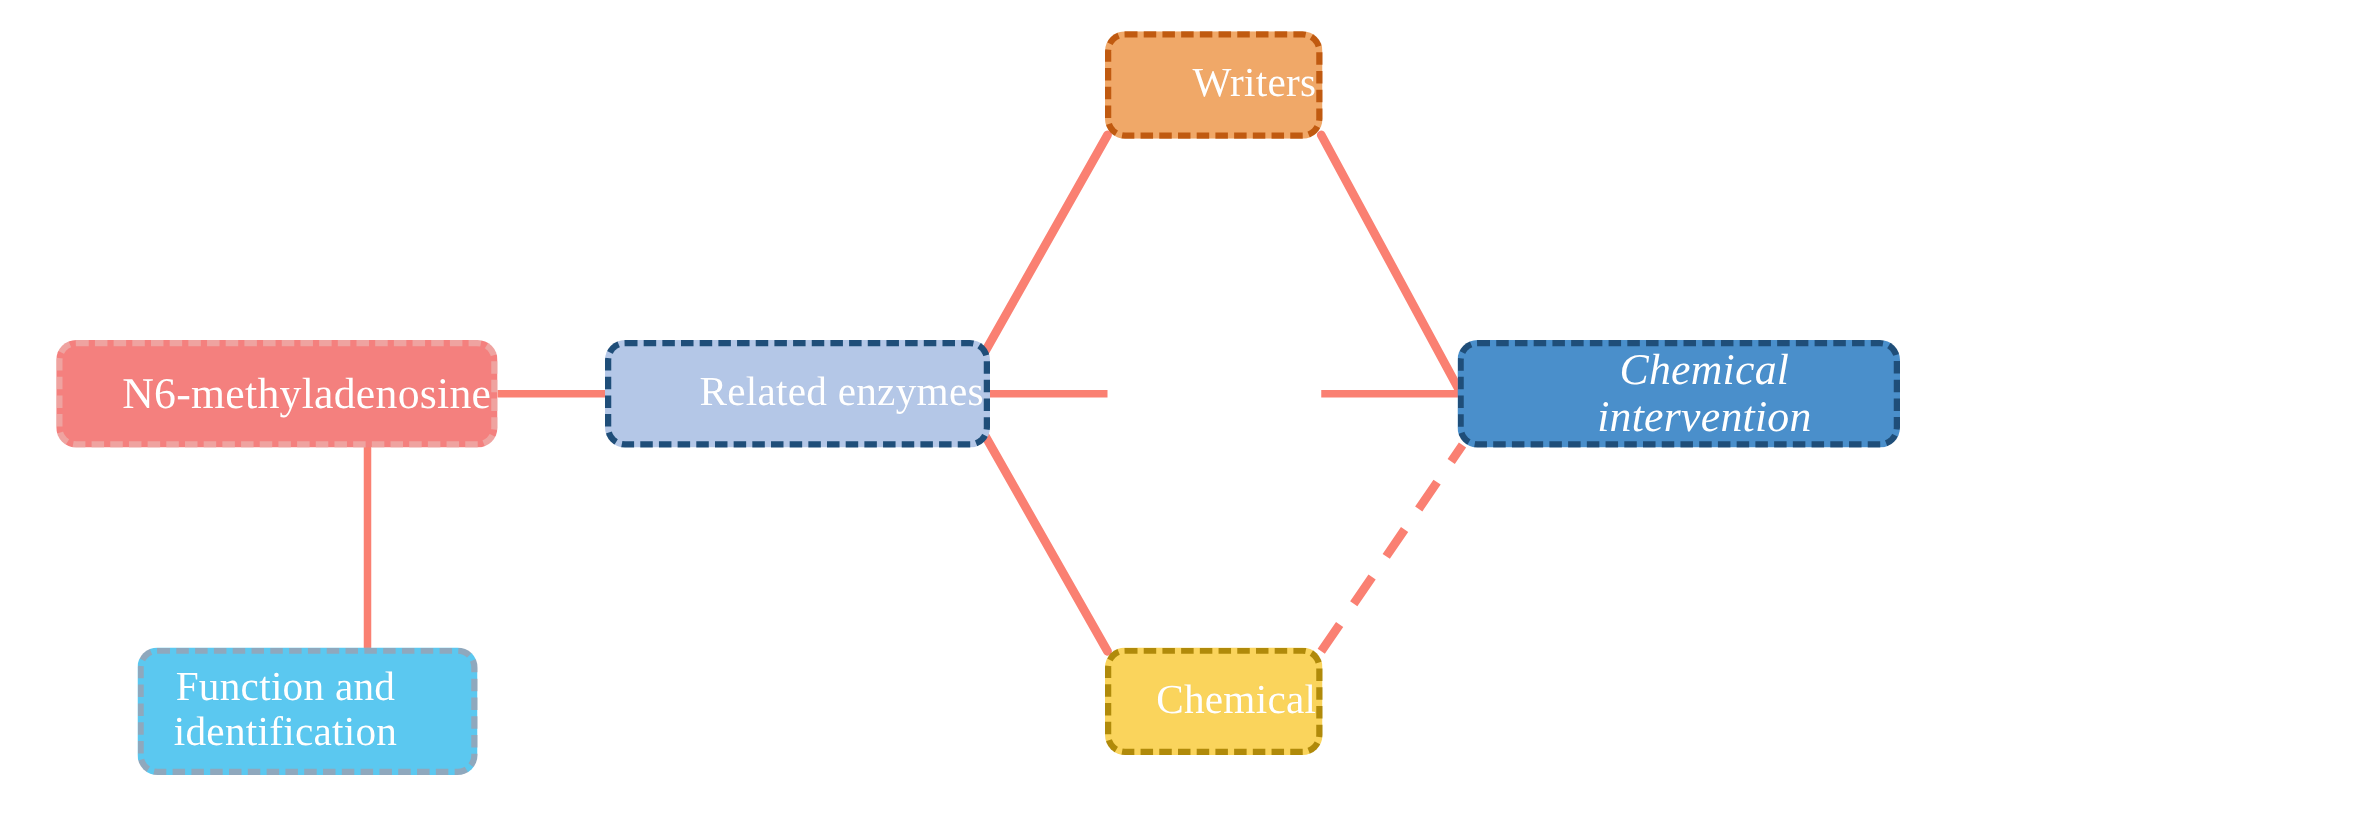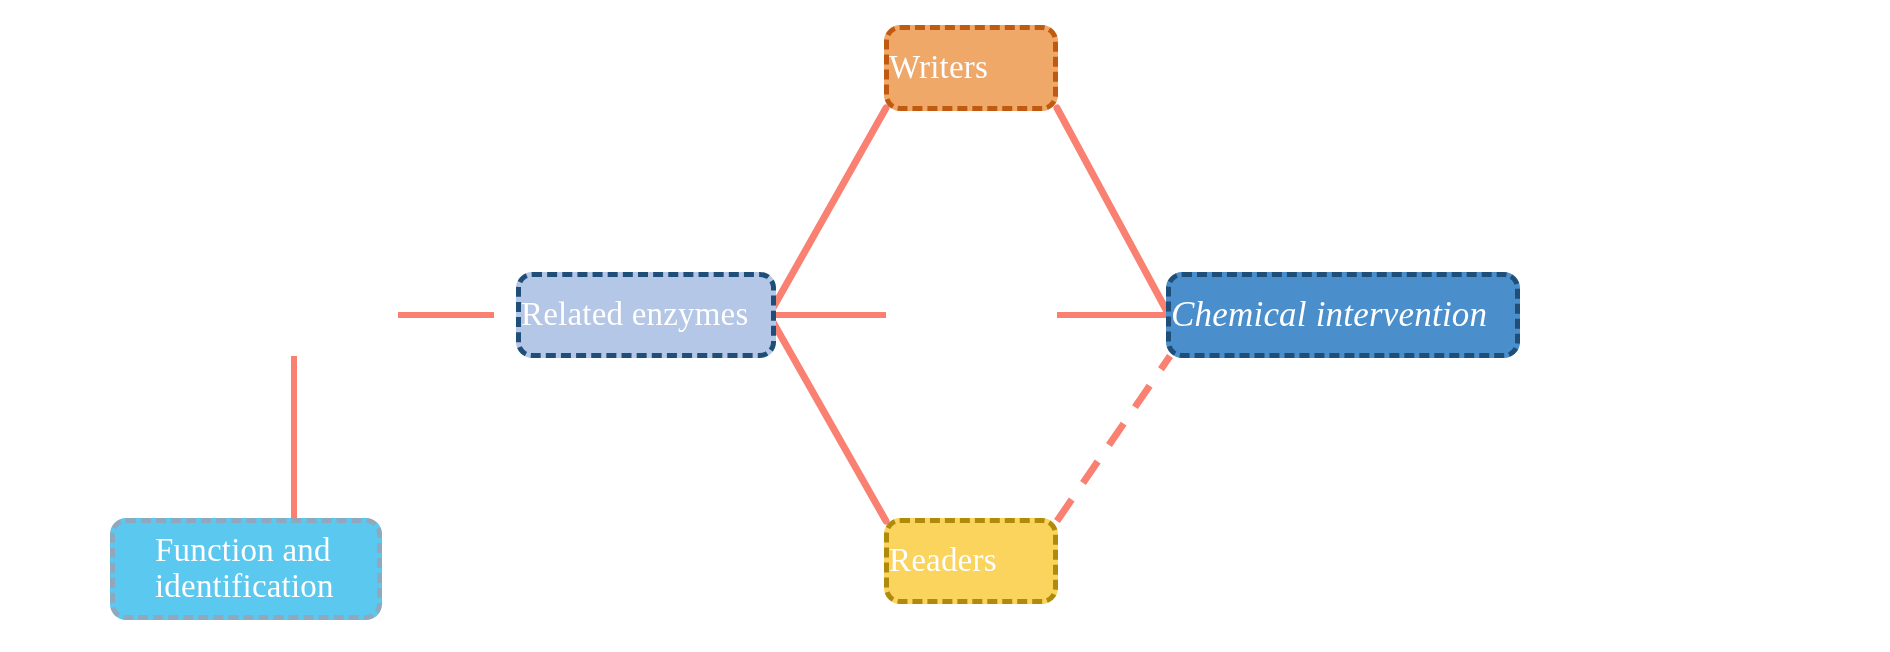--- a/index.html
+++ b/index.html
@@ -24,48 +24,49 @@
     width: 1890px;
     height: 652px;
     pointer-events: none;
   }
   .node {
     position: absolute;
     box-sizing: border-box;
     border-radius: 16px;
     display: flex;
     align-items: center;
-    justify-content: flex-start;
+    justify-content: flex-end;
     text-align: center;
     color: #ffffff;
     font-family: "Liberation Serif", "DejaVu Serif", serif;
     line-height: 1.08;
     letter-spacing: 0.2px;
     border-style: dashed;
     border-width: 5px;
     z-index: 5;
+    padding-left: 41px;
   }
   .node-label {
     display: block;
     white-space: pre-line;
     text-shadow: 0 0 1px rgba(0,0,0,0.05);
   }
 
   
   .n-m6a {
     left: 45px;  top: 272px;  width: 353px; height: 86px;
     background: #F4807E; border-color: #EFA3A0; font-size: 35px;
   }
   .n-function {
     left: 110px; top: 518px; width: 272px; height: 102px;
     background: #5BC8F0; border-color: #8FA8BD; font-size: 33px;
-    justify-content: flex-start; padding-left: 40px; text-align: left;
+    justify-content: flex-start; padding-left: 24px; text-align: center;
   }
   .n-enzymes {
-    left: 516px; top: 272px; width: 260px; height: 86px;
+    left: 484px; top: 272px; width: 308px; height: 86px;
     background: #B4C7E7; border-color: #1F4E79; font-size: 33px;
   }
   .n-writers {
     left: 884px; top: 25px; width: 174px; height: 86px;
     background: #F0A868; border-color: #C05A10; font-size: 33px;
   }
   .n-erasers {
     left: 884px; top: 228px; width: 174px; height: 86px;
     background: #A9CE8E; border-color: #3F6B1F; font-size: 33px;
   }
@@ -95,36 +96,39 @@
 
     <line x1="769" y1="315" x2="886" y2="521" stroke="#FA8072" stroke-width="7" stroke-linecap="round"></line>
 
     <line x1="1057" y1="108" x2="1170" y2="317" stroke="#FA8072" stroke-width="7" stroke-linecap="round"></line>
 
     <line x1="1057" y1="315" x2="1170" y2="315" stroke="#FA8072" stroke-width="6" stroke-linecap="butt"></line>
 
     <line x1="1057" y1="521" x2="1170" y2="356" stroke="#FA8072" stroke-width="7" stroke-linecap="butt" stroke-dasharray="26 20"></line>
   </svg>
 
+  <div class="node n-m6a">
+    <span class="node-label">N6-methyladenosine</span>
+  </div>
 
   <div class="node n-function">
     <span class="node-label">Function and
 identification</span>
   </div>
 
   <div class="node n-enzymes">
     <span class="node-label">Related enzymes</span>
   </div>
 
   <div class="node n-writers">
     <span class="node-label">Writers</span>
   </div>
 
 
   <div class="node n-readers">
-    <span class="node-label">Readers</span>
+    <span class="node-label">Chemical</span>
   </div>
 
   <div class="node n-chemical">
     <span class="node-label">Chemical intervention</span>
   </div>
 
 </div>
 
 </body></html>

